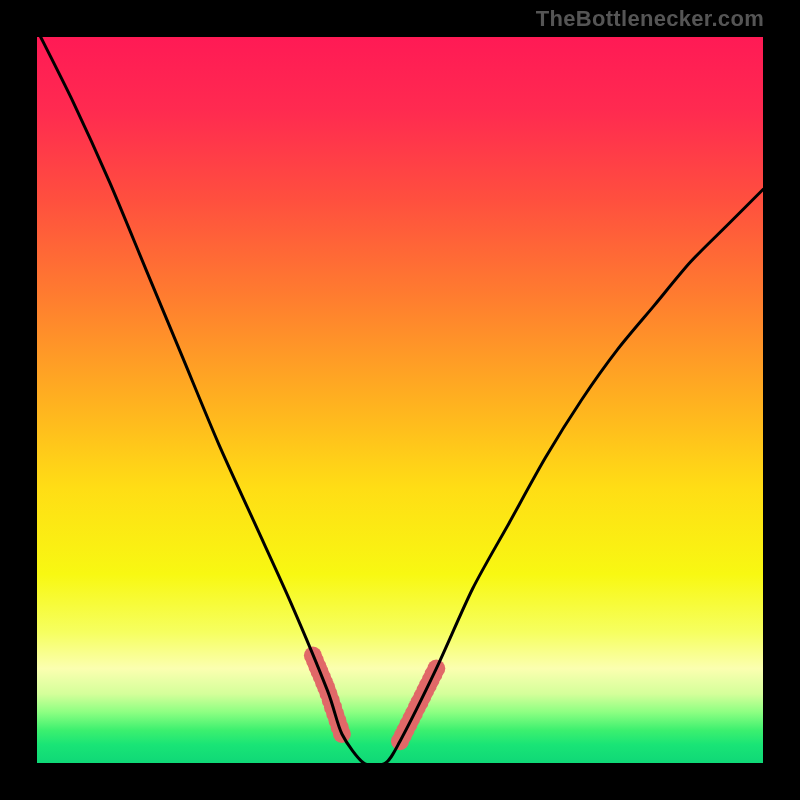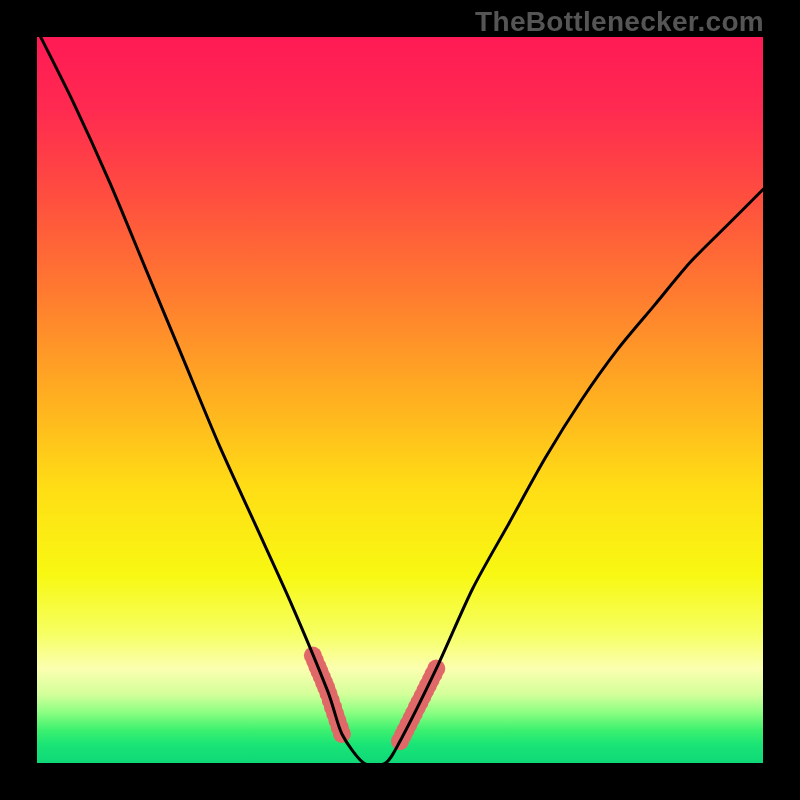--- a/index.html
+++ b/index.html
@@ -36,21 +36,21 @@
     left: 0; top: 0;
     width: 100%;
     height: 100%;
     pointer-events: none;
   }
   .watermark {
     position: absolute;
     top: 6px;
     right: 36px;
     color: #555;
-    font-size: 28px;
+    font-size: 22px;
     font-weight: 600;
     letter-spacing: 0.3px;
   }
 </style>
 </head>
 <body>
 
 <div class="frame">
 
   <div class="watermark">TheBottlenecker.com</div>

